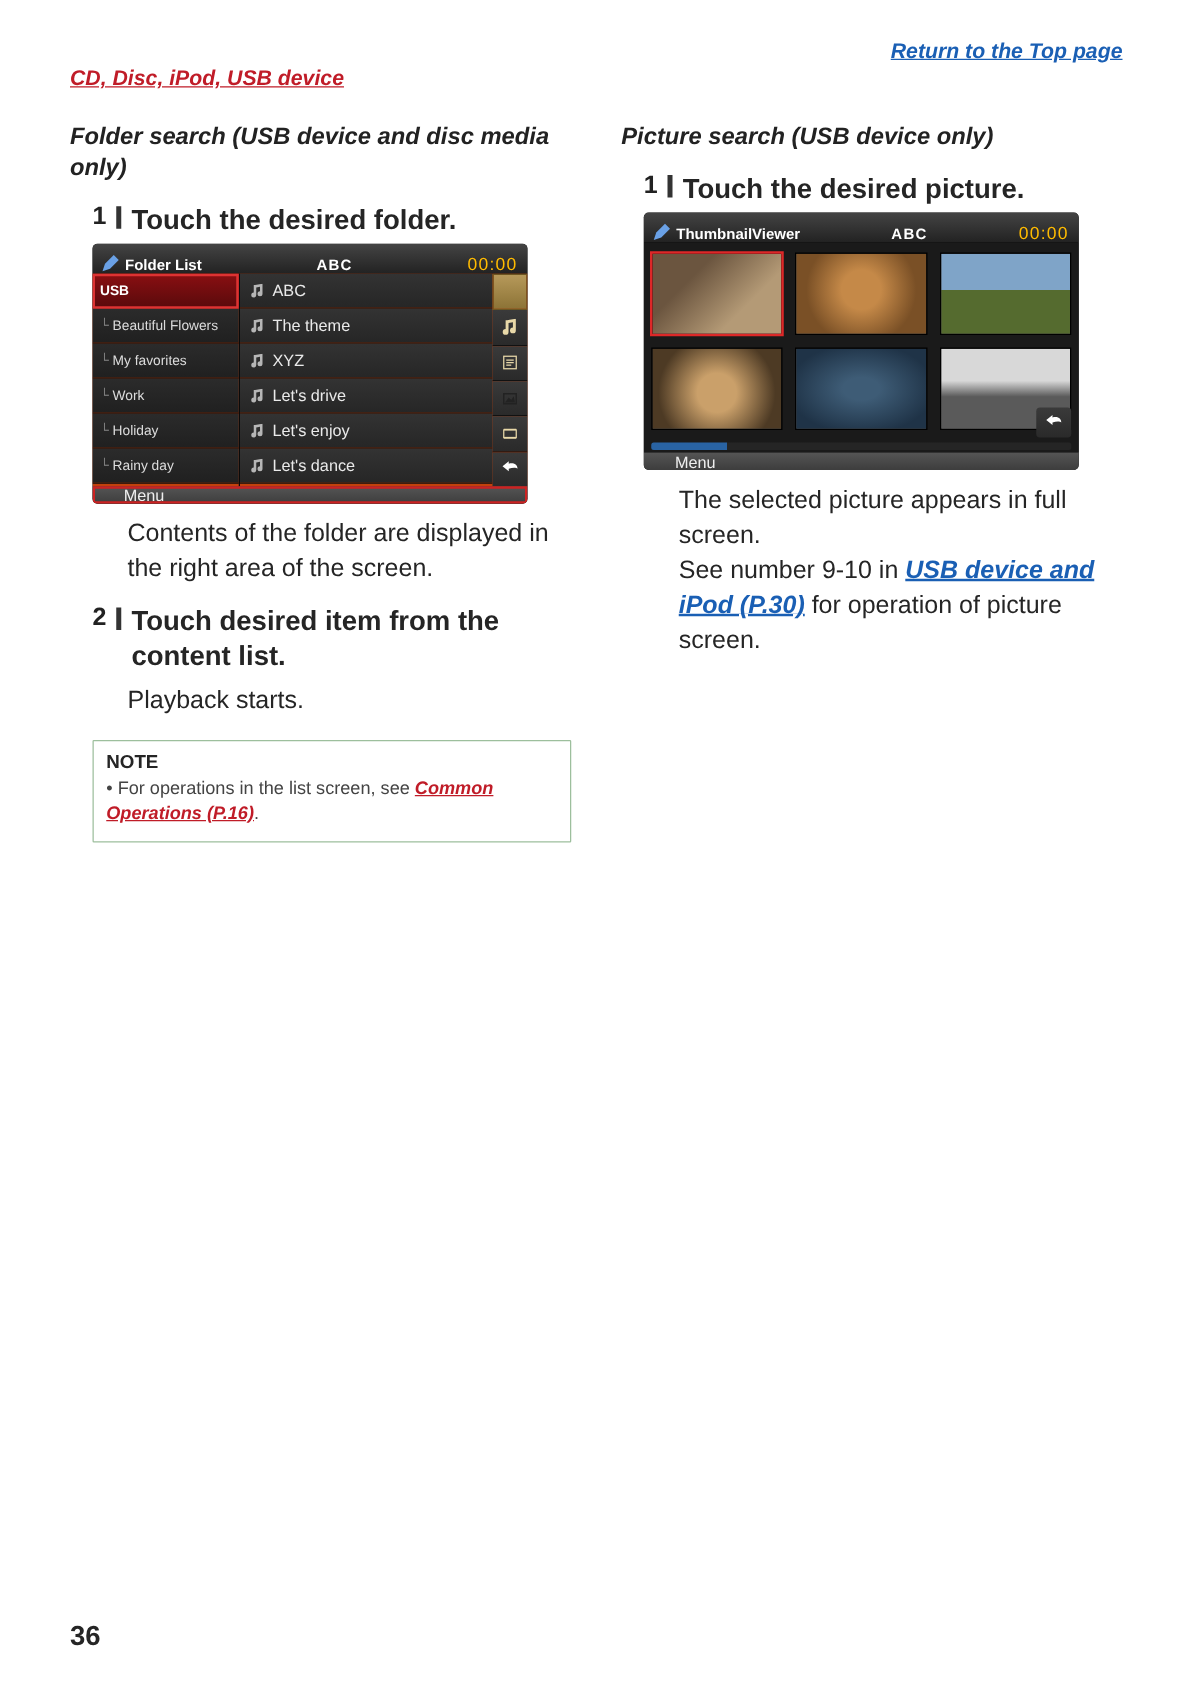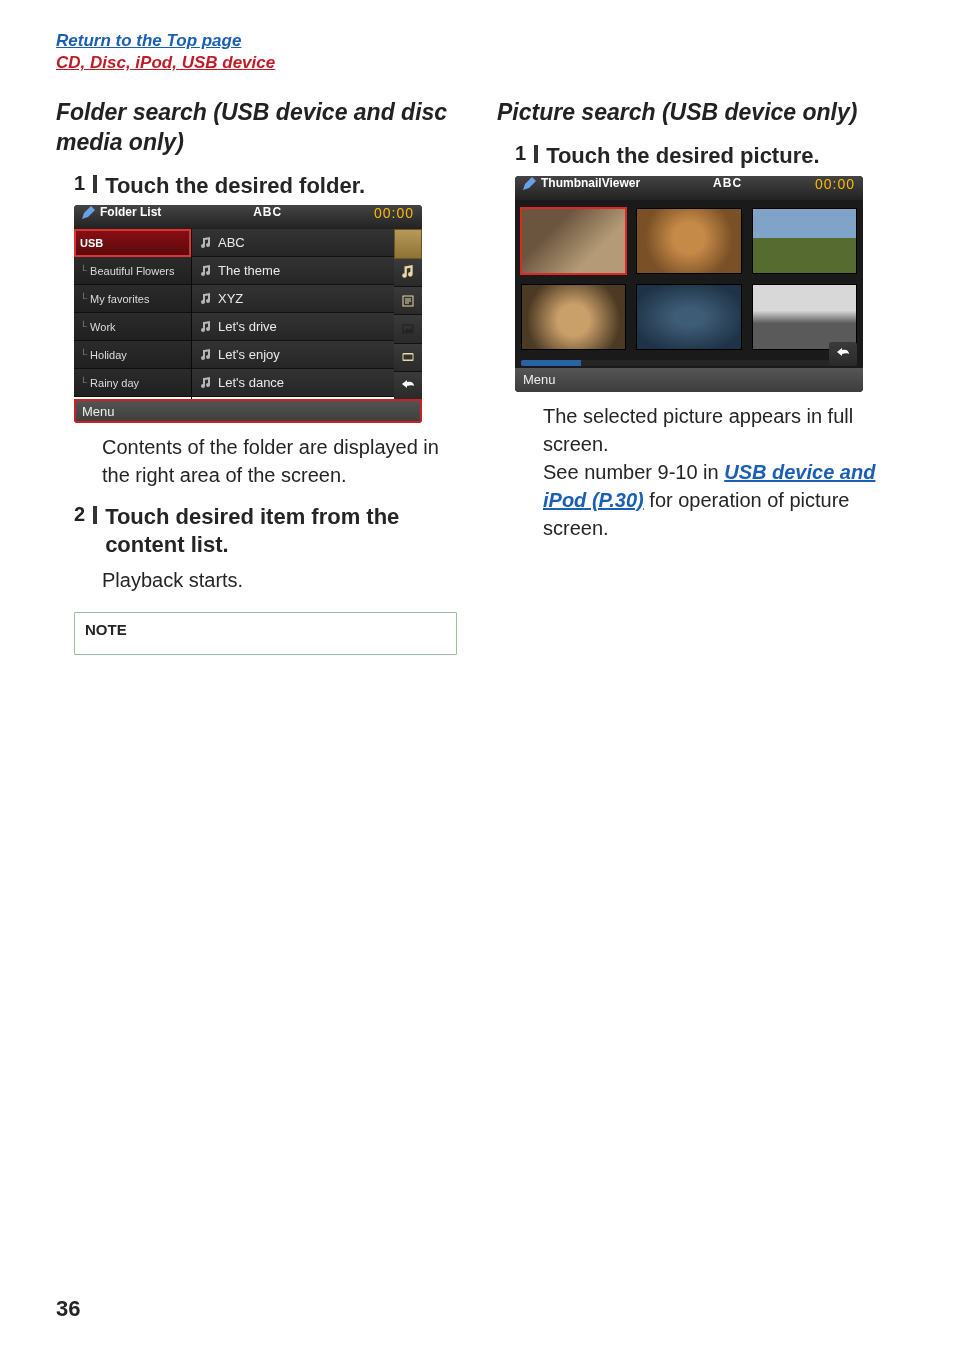--- a/index.html
+++ b/index.html
@@ -1,57 +1,57 @@
 <!DOCTYPE html>
 <html><head>
 <meta charset="utf-8">
 <style>
   * { box-sizing: border-box; margin: 0; padding: 0; }
   html, body { width: 954px; height: 1354px; font-family: "Myriad Pro", "Segoe UI", Arial, sans-serif; background: #fff; color: #252525; }
   .page { position: relative; width: 954px; height: 1354px; padding: 30px 56px 40px 56px; }
   .header-links { font-style: italic; font-weight: 700; font-size: 17px; line-height: 1.3; margin-bottom: 18px; }
   .header-links a { display: block; }
-  .link-blue { color: #1a5fb4; text-decoration: underline; }
+  .link-blue { color: #1a5fb4; text-decoration: underline; text-align: right; }
   .link-red  { color: #c01c28; text-decoration: underline; }
   .columns { display: flex; gap: 40px; }
   .col { flex: 1; min-width: 0; }
-  .section-title { font-style: italic; font-weight: 700; font-size: 23px; line-height: 1.3; margin: 6px 0 14px 0; color: #222; }
+  .section-title { font-style: italic; font-weight: 700; font-size: 19px; line-height: 1.3; margin: 6px 0 14px 0; color: #222; }
   .step { display: flex; gap: 8px; margin: 0 0 6px 18px; align-items: flex-start; }
   .step-num { font-weight: 800; font-size: 20px; color: #222; flex: 0 0 auto; }
   .step-bar { width: 4px; height: 18px; background: #333; flex: 0 0 auto; margin-top: 3px; }
   .step-text { font-weight: 700; font-size: 22px; line-height: 1.25; }
   .step-body { margin: 8px 0 14px 46px; font-size: 20px; line-height: 1.4; }
   .note-box { margin: 18px 0 0 18px; border: 1px solid #bfa; border-color: #a8c8b0; border-width: 1px; border-style: solid; border-radius: 1px; padding: 8px 10px 12px 10px; border-color: #9fbf9f; }
   .note-box { border: 1px solid #9dbf9d; }
   .note-title { font-weight: 700; font-size: 15px; margin-bottom: 4px; }
   .note-body { font-size: 14.5px; line-height: 1.35; color: #444; }
   .note-body .italic-link { font-style: italic; font-weight: 700; }
   .pagenum { position: absolute; left: 56px; bottom: 32px; font-weight: 700; font-size: 22px; }
 
   
   .shot { margin: 6px 0 10px 18px; width: 348px; border-radius: 4px; overflow: hidden; background:#000; font-family: "Segoe UI", Arial, sans-serif; }
-  .shot-top { display:flex; align-items:flex-start; height:24px; background: linear-gradient(#444,#222); color:#fff; font-size:12px; }
+  .shot-top { display:flex; align-items:flex-end; height:24px; background: linear-gradient(#444,#222); color:#fff; font-size:12px; }
   .shot-top .pen { width:16px; height:16px; margin:0 4px 0 6px; display:inline-block; }
   .shot-top .title { font-weight:600; }
   .shot-top .center { flex:1; text-align:center; font-weight:600; letter-spacing:1px; }
   .shot-top .clock { padding-right:8px; font-variant-numeric: tabular-nums; letter-spacing:1px; color:#fb0; font-size:14px; }
-  .fs-body { display:flex; height: 170px; background:#ffffff; }
+  .fs-body { display:flex; height: 170px; background:#c2410c; }
   .fs-folders { width: 118px; border-right:1px solid #0a0a0a; }
   .fs-folders .fitem { height: 28px; display:flex; align-items:center; padding: 0 6px; color:#dcdcdc; font-size:11px; border-bottom:1px solid #0e0e0e; background: linear-gradient(#2b2b2b,#202020); }
   .fs-folders .fitem.sel { background: linear-gradient(#8a0f12,#5a0a0c); outline:2px solid #d33; outline-offset:-2px; color:#fff; font-weight:600; }
   .fs-folders .branch::before { content:"└"; color:#888; margin-right:3px; font-size:10px; }
   .fs-content { flex:1; display:flex; }
   .fs-list { flex:1; }
   .fs-list .row { height: 28px; display:flex; align-items:center; gap:6px; padding:0 8px; color:#eaeaea; font-size:13px; border-bottom:1px solid #111; background: linear-gradient(#333,#262626); }
   .fs-list .row svg { flex:0 0 auto; opacity:.85; }
   .fs-side { width: 28px; display:flex; flex-direction:column; }
   .fs-side .sbtn { flex:1; display:flex; align-items:center; justify-content:center; border-bottom:1px solid #111; background: linear-gradient(#3a3a3a,#2a2a2a); color:#e8d8a8; }
   .fs-side .sbtn.scroll { background: linear-gradient(#b6995a,#8c7336); border:1px solid #6c5521; }
   .fs-side .sbtn:last-child { border-bottom:none; }
-  .fs-menu { height: 24px; display:flex; align-items:center; padding:0 8px; background: linear-gradient(#555,#3d3d3d); color:#eee; font-size:13px; }
+  .fs-menu { height: 14px; display:flex; align-items:center; padding:0 25px; background: linear-gradient(#555,#3d3d3d); color:#eee; font-size:13px; }
   .fs-menu.red { outline:2px solid #c22; outline-offset:-2px; }
 
   
   .tv-body { padding: 8px 6px 2px 6px; background:#1a1a1a; }
   .tv-row { display:flex; gap:10px; margin-bottom:10px; }
   .thumb { flex:1; height: 66px; border:1px solid #000; box-shadow: inset 0 0 0 1px #555; display:flex; align-items:center; justify-content:center; font-size:10px; color:#888; overflow:hidden; position:relative; }
   .thumb.sel { outline:2px solid #dd2828; outline-offset:-1px; }
   .thumb .ph { width:100%; height:100%; }
   .ph-cat    { background: linear-gradient(135deg,#6b553f 30%, #b49a76 70%); }
   .ph-dog1   { background: radial-gradient(circle at 50% 45%, #c58948 25%, #7a5026 70%); }
@@ -185,20 +185,23 @@
 
       <div class="step">
         <span class="step-num">2</span>
         <span class="step-bar"></span>
         <span class="step-text">Touch desired item from the content list.</span>
       </div>
       <div class="step-body">Playback starts.</div>
 
       <div class="note-box">
         <div class="note-title">NOTE</div>
+        <div class="note-body">
+          <span>• For operations in the list screen, see </span><a href="#" class="link-red italic-link">Common Operations (P.16)</a><span>.</span>
+        </div>
       </div>
     </div>
 
     <div class="col">
       <h3 class="section-title">Picture search (USB device only)</h3>
 
       <div class="step">
         <span class="step-num">1</span>
         <span class="step-bar"></span>
         <span class="step-text">Touch the desired picture.</span>

